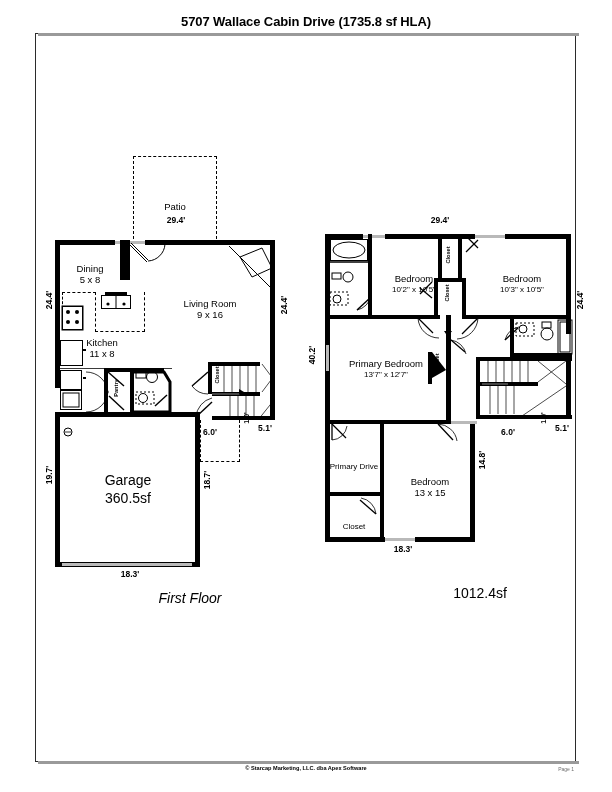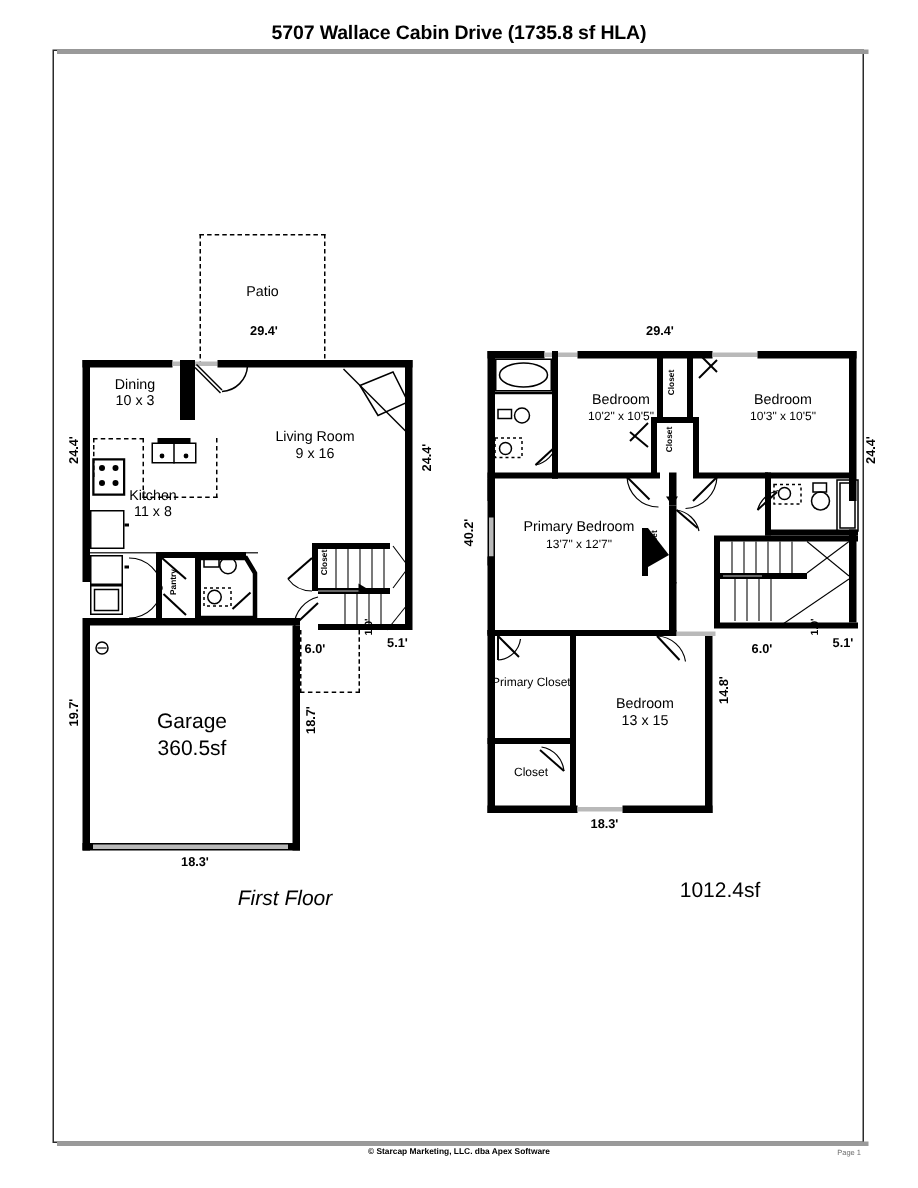--- a/index.html
+++ b/index.html
@@ -13,21 +13,21 @@
        font-size:13px;font-weight:bold;letter-spacing:-0.1px;}
   .plan{position:absolute;}
   .wall{position:absolute;background:#000;}
   .thin{position:absolute;background:#3a3a3a;}
   .gray{position:absolute;background:#b9b9b9;}
   .dash{position:absolute;border:1px dashed #000;box-sizing:border-box;}
   .dash-t{position:absolute;border-top:1px dashed #000;}
   .dash-l{position:absolute;border-left:1px dashed #000;}
   .rect{position:absolute;border:1px solid #000;box-sizing:border-box;}
   .lbl{position:absolute;text-align:center;white-space:nowrap;line-height:1.15;}
-  .room{font-size:9.5px;}
+  .room{font-size:9.5px;margin-top:12px;}
   .room .nm{font-size:9.5px;}
   .dim{font-size:8.5px;font-weight:bold;}
   .sm{font-size:5.6px;font-weight:bold;}
   .vert{transform:rotate(-90deg);transform-origin:left top;}
   .floorname{position:absolute;text-align:center;font-size:14px;line-height:1.25;white-space:nowrap;}
   .sf{font-size:14px;}
   svg{position:absolute;left:0;top:0;overflow:visible;}
   #footer{position:absolute;left:0;top:765px;width:612px;text-align:center;
        font-size:5.6px;font-weight:bold;}
   #pageno{position:absolute;right:38px;top:766px;font-size:5px;color:#6d6d6d;}
@@ -55,21 +55,21 @@
   <div class="wall" style="left:145px;top:240px;width:15px;height:5px;"></div>
   <div class="wall" style="left:160px;top:240px;width:115px;height:5px;"></div>
 
   <div class="wall" style="left:55px;top:240px;width:5px;height:148px;"></div>
   <div class="wall" style="left:270px;top:240px;width:5px;height:170px;"></div>
 
   <div class="wall" style="left:120px;top:240px;width:10px;height:40px;"></div>
 
   <div class="lbl room" style="left:58px;top:252px;width:64px;">
     <div class="nm">Dining</div>
-    <div>10 x 3</div>
+    <div>5 x 8</div>
   </div>
 
   <div class="lbl room" style="left:160px;top:287px;width:100px;text-align:center;">
     <div class="nm">Living Room</div>
     <div>9 x 16</div>
   </div>
 
   <svg width="320" height="600">
 
     <path d="M130,245 L147,262" stroke="#000" stroke-width="1" fill="none"></path>
@@ -346,21 +346,21 @@
 
   <div class="wall" style="left:25px;top:420px;width:5px;height:122px;"></div>
   <div class="wall" style="left:25px;top:537px;width:60px;height:5px;"></div>
   <div class="gray" style="left:85px;top:538px;width:30px;height:3px;"></div>
   <div class="wall" style="left:115px;top:537px;width:60px;height:5px;"></div>
   <div class="wall" style="left:170px;top:424px;width:5px;height:118px;"></div>
 
   <div class="wall" style="left:80px;top:424px;width:4px;height:118px;"></div>
   <div class="wall" style="left:25px;top:492px;width:59px;height:4px;"></div>
   <div class="lbl room" style="left:28px;top:450px;width:52px;font-size:8px;">
-    <div>Primary Closet</div>
+    <div>Primary Drive</div>
   </div>
   <div class="lbl room" style="left:28px;top:510px;width:52px;font-size:8px;">
     <div>Closet</div>
   </div>
 
   <div class="lbl room" style="left:90px;top:465px;width:80px;">
     <div class="nm">Bedroom</div>
     <div>13 x 15</div>
   </div>
 

